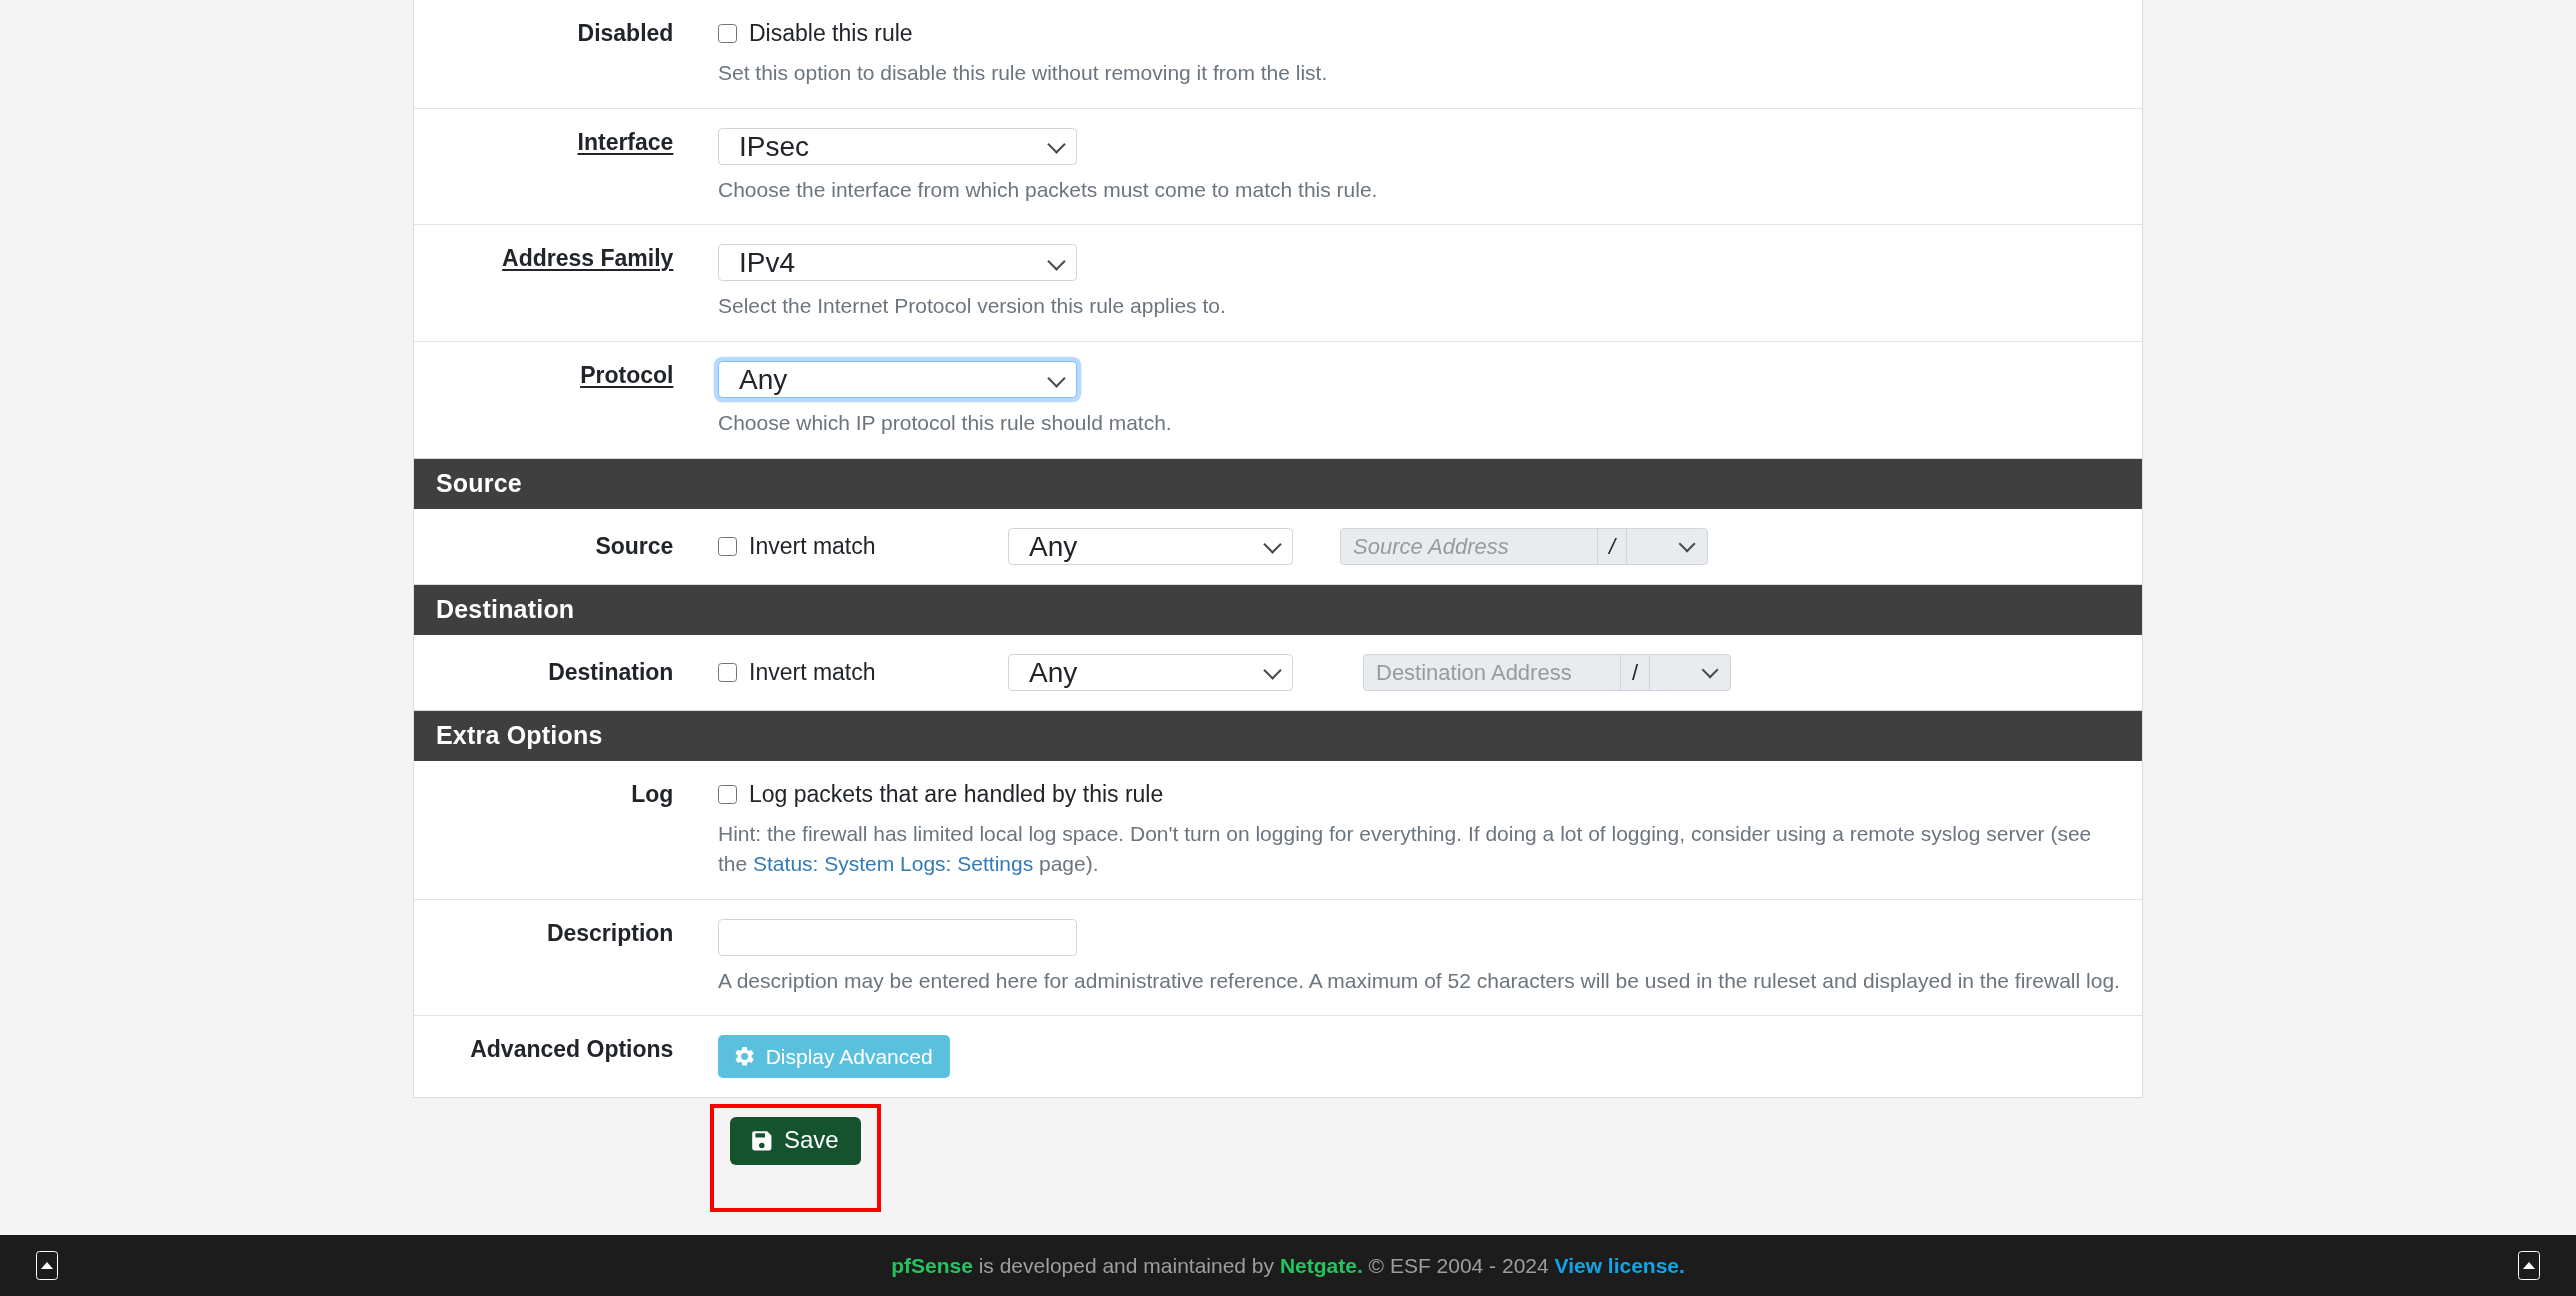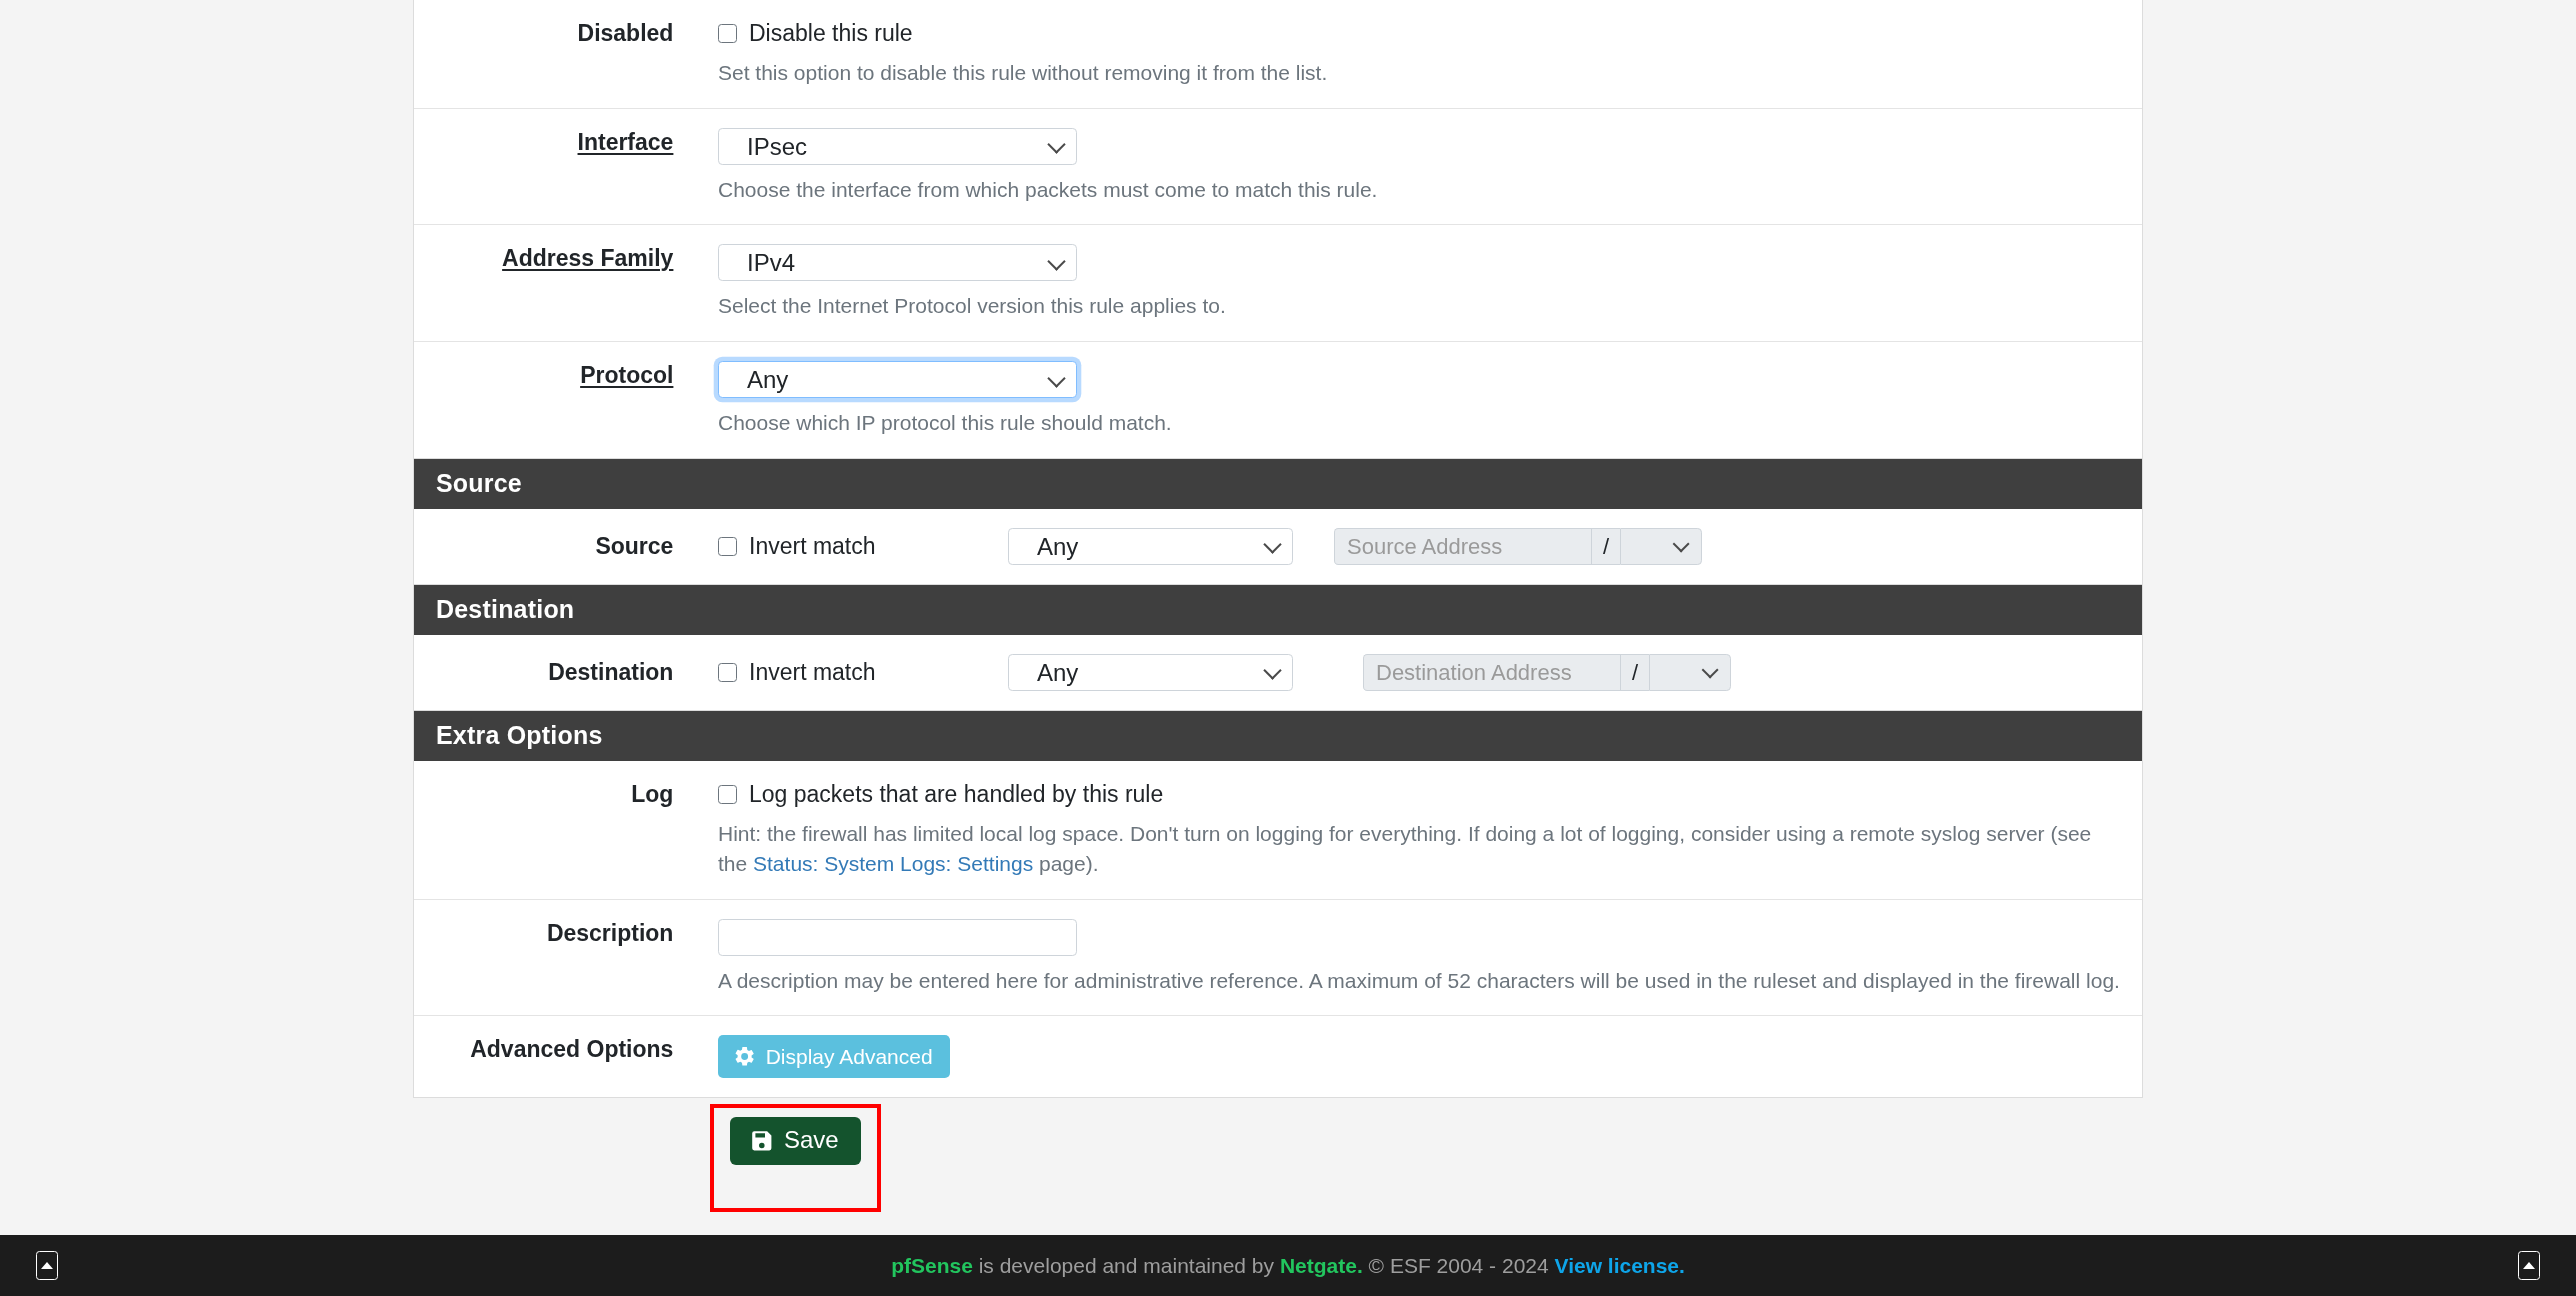--- a/index.html
+++ b/index.html
@@ -120,23 +120,23 @@
   
   .sel {
     position: relative;
     display: inline-block;
     box-sizing: border-box;
     height: 37px;
     border: 0.9px solid #ced4da;
     border-radius: 4.3px;
     background: #fff;
     color: #212529;
-    font-size: 24px;
+    font-size: 28px;
     line-height: 36px;
-    padding: 0 39px 0 28px;
+    padding: 0 39px 0 20px;
     vertical-align: middle;
   }
   .sel .caret {
     position: absolute;
     right: 12.8px;
     top: 50%;
     width: 11px;
     height: 11px;
     margin-top: -7.7px;
     border-right: 2.2px solid #4a4a4a;
@@ -404,21 +404,21 @@
             <label class="seg-check" style="margin-left:31px;">
               <span class="cbx"></span>
               <span class="check-text">Invert match</span>
             </label>
             <div class="seg-sel">
               <div class="sel w-srcsel" style="width:285px;">
                 <span>Any</span>
                 <span class="caret"></span>
               </div>
             </div>
-            <div class="seg-addr" style="margin-left:19px;">
+            <div class="seg-addr" style="margin-left:25px;font-style:italic;">
               <div class="addr-group">
                 <div class="tinput addr-input disabled">
                   <span class="ph">Source Address</span>
                 </div>
                 <div class="slash-box">/</div>
                 <div class="cidr-sel">
                   <span class="caret"></span>
                 </div>
               </div>
             </div>

